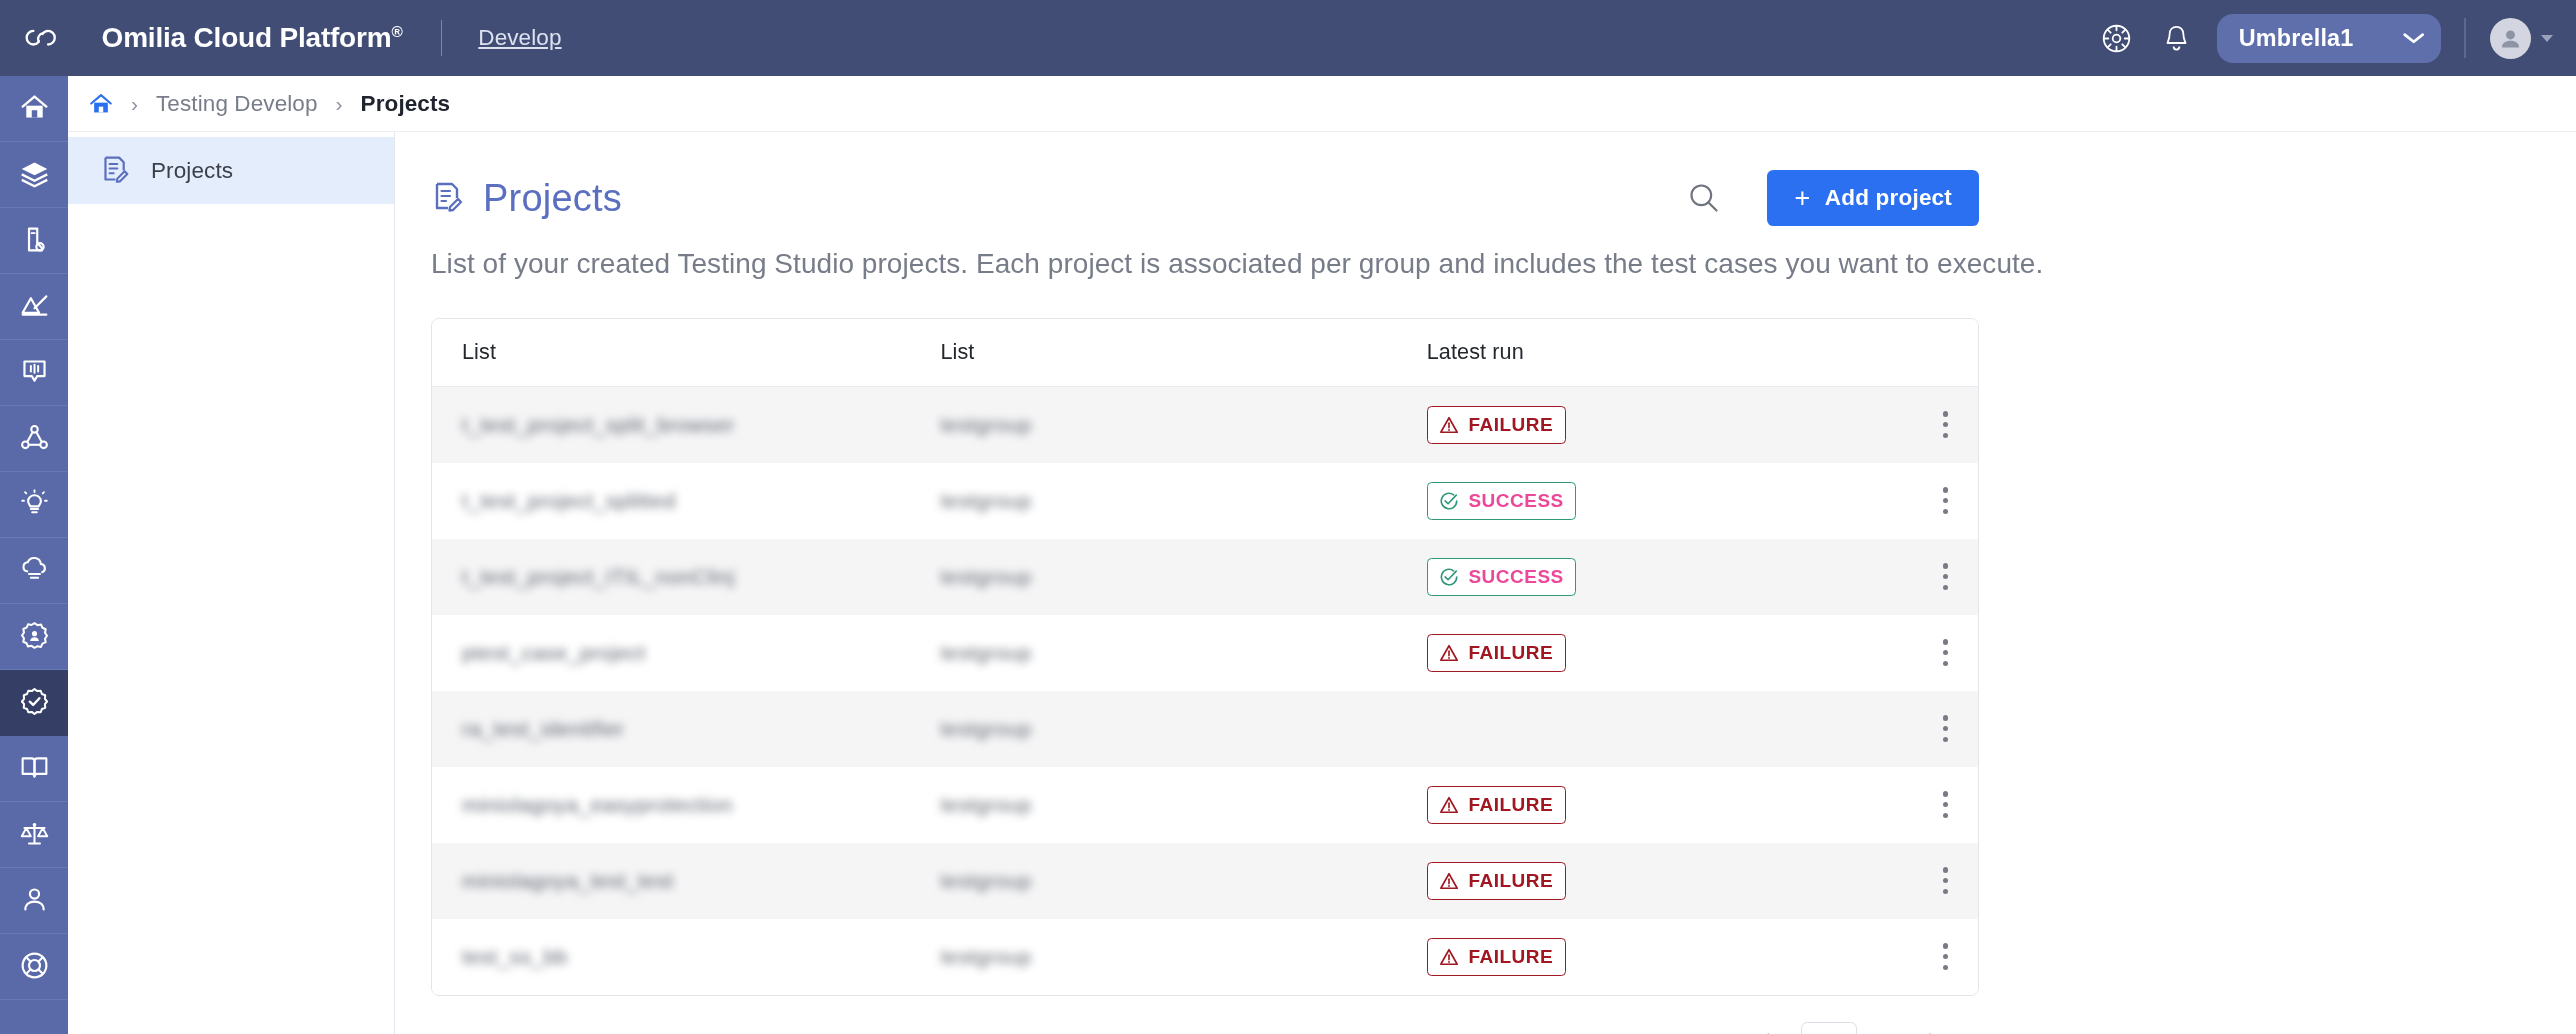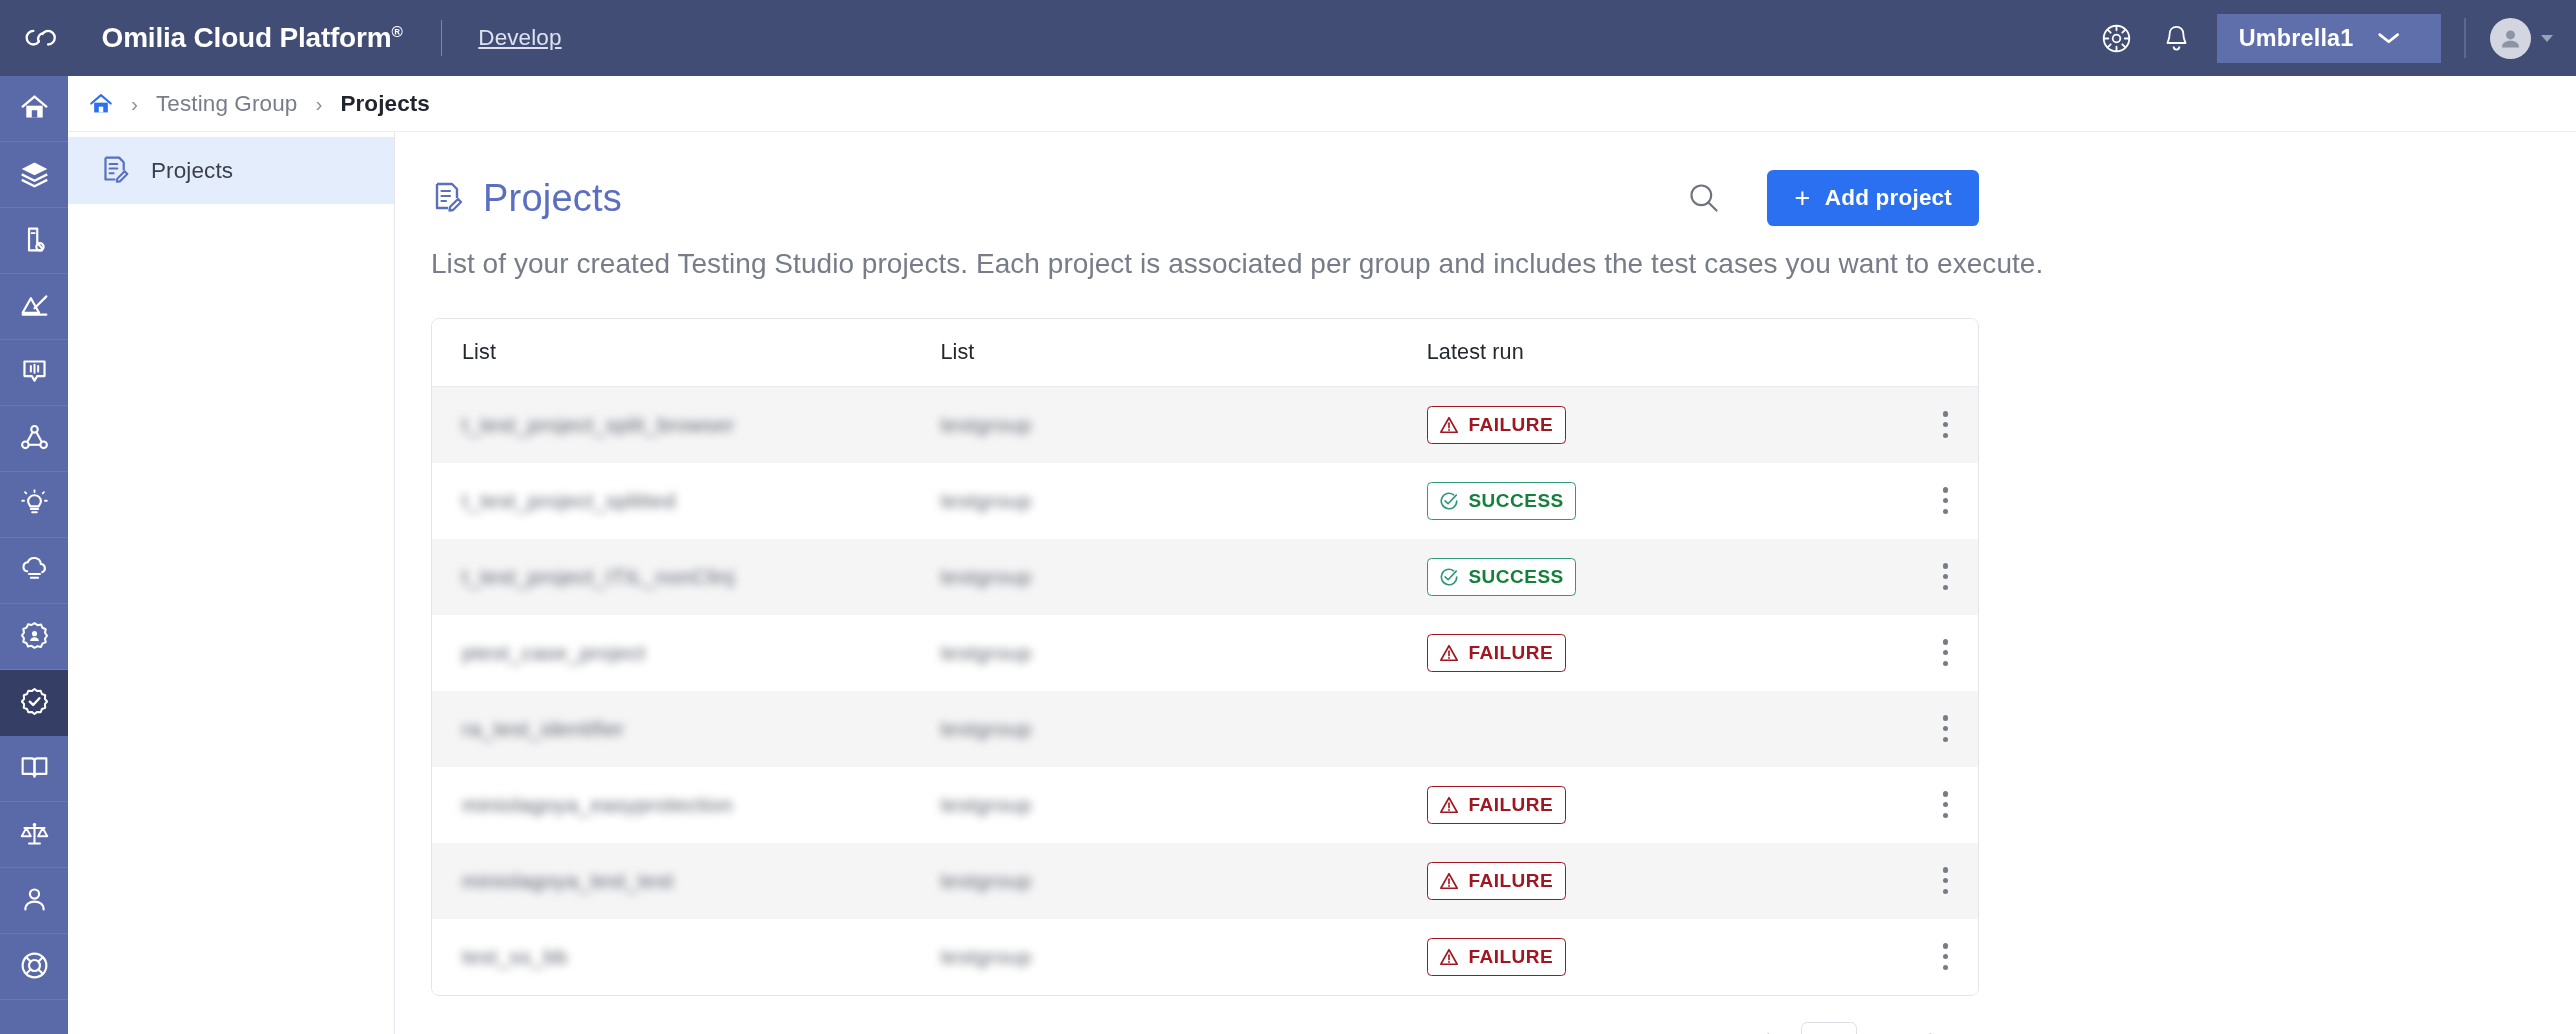--- a/index.html
+++ b/index.html
@@ -37,22 +37,22 @@
     margin-left: auto; display: flex; align-items: center;
     padding-right: 23.4px; gap: 0;
   }
   .hdr-icon-btn {
     width: 49px; height: 49px; display: flex;
     align-items: center; justify-content: center;
     cursor: pointer; margin-right: 10.8px;
   }
   .tenant-pill {
     height: 49px; min-width: 224px; background: #5f6fab;
-    border-radius: 0; display: flex; align-items: center;
-    padding: 0 16px 0 21.6px;
+    border-radius: 16px; display: flex; align-items: center;
+    justify-content: space-between; padding: 0 16px 0 21.6px;
     cursor: pointer; margin-left: 5.4px;
   }
   .tenant-name {
     color: #ffffff; font-size: 23.4px; font-weight: bold;
     letter-spacing: 0.2px;
   }
   .tenant-chevron { margin-left: 23.4px; display: flex; }
   .hdr-div2 { width: 1.8px; height: 40px; background: #5d6890; margin: 0 23.4px; }
   .avatar-wrap { display: flex; align-items: center; cursor: pointer; }
   .avatar {
@@ -197,21 +197,21 @@
   .blur-group { filter: blur(4.1px); color: #61666f; font-size: 21px; letter-spacing: 0.4px; }
 
   
   .badge {
     display: inline-flex; align-items: center;
     height: 38px; border-radius: 4.5px; padding: 0 11.7px;
     font-size: 19px; font-weight: bold; letter-spacing: 0.5px;
     background: #ffffff;
   }
   .badge.failure { border: 1.4px solid #a01722; color: #a01722; }
-  .badge.success { border: 1.4px solid #2f9878; color: #15803d; }
+  .badge.success { border: 1.4px solid #2f9878; color: #ec4899; }
   .badge-ico { margin-right: 9px; display: flex; align-items: center; }
 
   .kebab { display: flex; flex-direction: column; align-items: center; cursor: pointer; padding: 7.2px 14.4px; }
   .kebab span {
     width: 5.4px; height: 5.4px; border-radius: 50%;
     background: #777b85; margin: 2.7px 0;
   }
 
   
   .pager {
@@ -441,21 +441,21 @@
 
 <div class="crumbbar">
   <span class="crumb-home">
     <svg width="24" height="24" viewBox="0 0 27 27">
         <path d="M2.5 13 L13.5 3.5 L24.5 13" fill="none" stroke="#2b70f0" stroke-width="2.3" stroke-linecap="round" stroke-linejoin="round"></path>
         <path d="M5.8 12v11h15.4V12z" fill="#2b70f0"></path>
         <rect x="11" y="16.5" width="5" height="6.5" fill="#ffffff"></rect>
       </svg>
   </span>
   <span class="crumb-sep">›</span>
-  <span class="crumb-link">Testing Group</span>
+  <span class="crumb-link">Testing Develop</span>
   <span class="crumb-sep">›</span>
   <span class="crumb-current">Projects</span>
 </div>
 
 <div class="subnav">
   <div class="subnav-item selected">
     <span>
       <svg width="31" height="31" viewBox="0 0 34 34">
           <path d="M6 4h15l5 5v9" fill="none" stroke="#5a6fc0" stroke-width="2.4" stroke-linejoin="round"></path>
           <path d="M6 4v24h11" fill="none" stroke="#5a6fc0" stroke-width="2.4" stroke-linejoin="round"></path>

